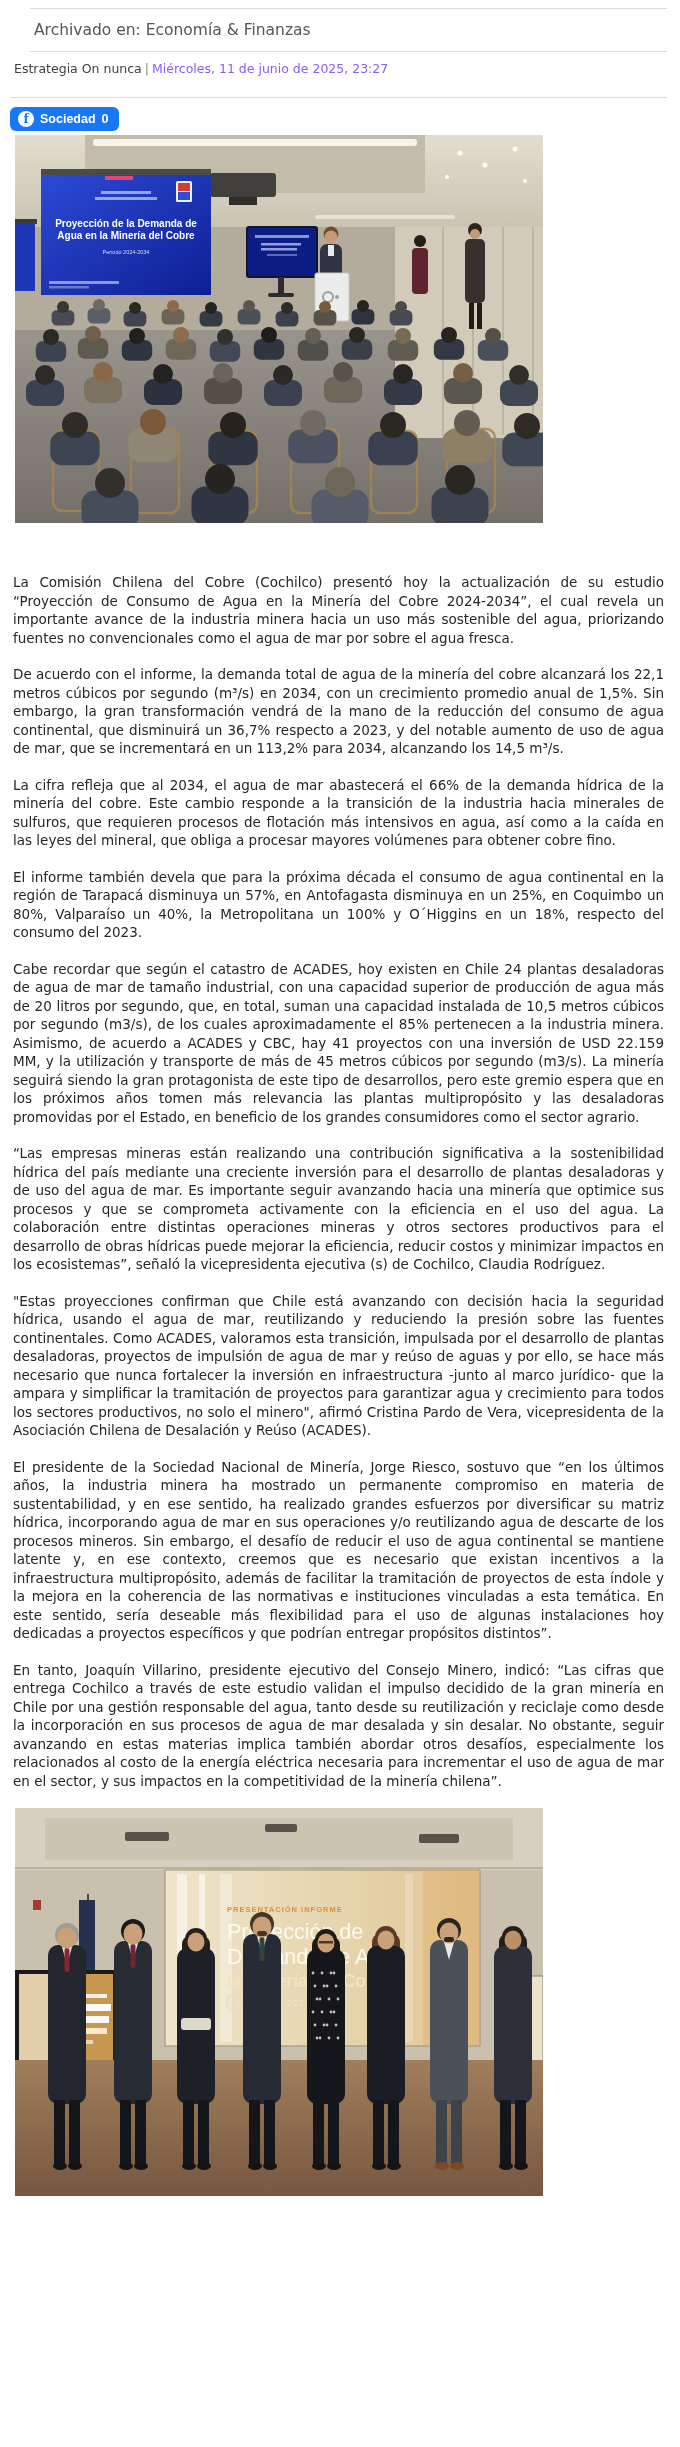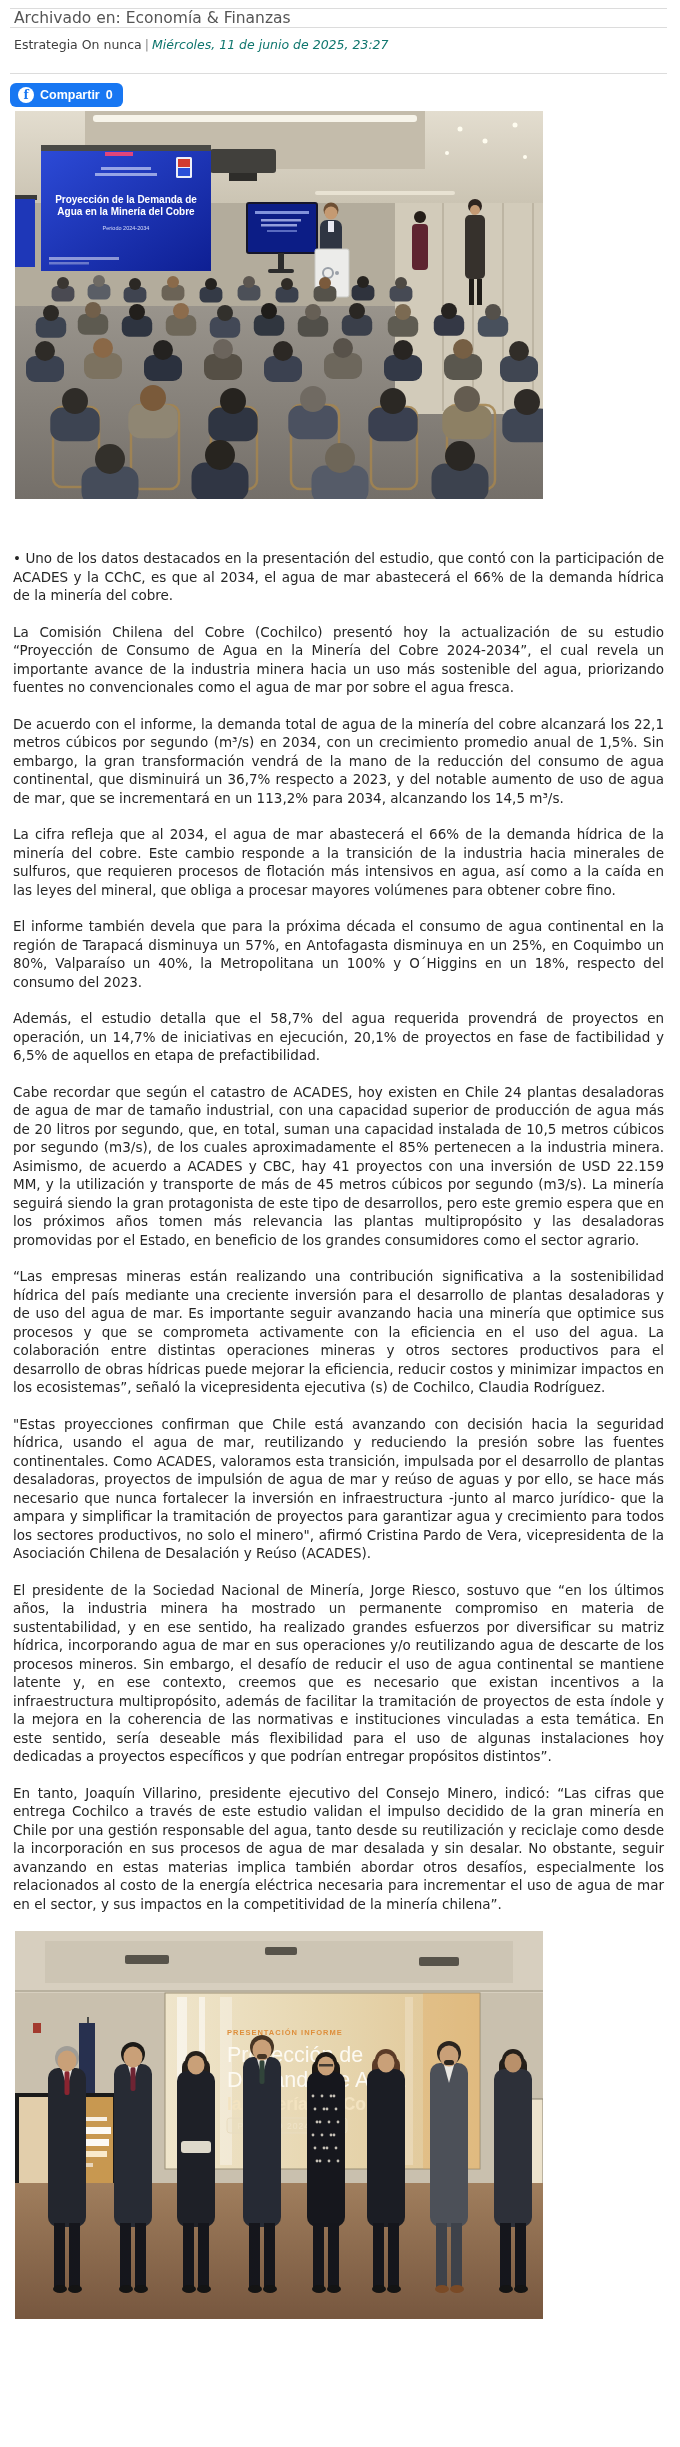--- a/index.html
+++ b/index.html
@@ -6,29 +6,29 @@
   body{width:680px;overflow-x:hidden;font-family:"DejaVu Sans",sans-serif;color:#262626;}
   .page{padding:8px 13px 0 10px;}
 
   h1.title{
     margin:0 0 14px 0;max-width:600px;
     font-family:"Liberation Sans",sans-serif;font-weight:700;
     font-size:27.5px;line-height:36px;color:#15337c;letter-spacing:-0.2px;
   }
   .filed-row{
     border-top:1px solid #dcdcdc;border-bottom:1px solid #dcdcdc;
-    padding:0 4px;font-size:15.5px;color:#555;
+    padding:12px 4px;font-size:15.5px;color:#555;margin-left:20px;
   }
   .filed-row a{color:#555;text-decoration:none;cursor:pointer;}
   .byline-row{
     border-bottom:1px solid #dcdcdc;
     padding:9px 4px 21px 4px;font-size:12.5px;color:#3f3f3f;
   }
   .byline-sep{color:#8a8a8a;padding:0 3px;}
-  .byline-date{color:#0f766e;font-style:italic;}
+  .byline-date{color:#8b5cf6;}
 
   .share-row{margin:9px 0 4px 0;}
   .fb-share{
     display:inline-flex;align-items:center;gap:6px;
     background:#1877f2;color:#fff;border:none;border-radius:6px;
     height:24px;padding:0 10px 0 8px;cursor:pointer;
     font-family:"Liberation Sans",sans-serif;font-weight:bold;font-size:12.5px;
   }
   .fb-logo{
     width:16px;height:16px;border-radius:50%;background:#fff;color:#1877f2;
@@ -59,21 +59,21 @@
     <a>Economía &amp; Finanzas</a>
   </div>
 
   <div class="byline-row">
     <span class="byline-source">Estrategia On nunca</span><span class="byline-sep">|</span><span class="byline-date">Miércoles, 11 de junio de 2025, 23:27</span>
   </div>
 
   <div class="share-row">
     <button class="fb-share">
       <span class="fb-logo">f</span>
-      <span>Compartir</span>
+      <span>Sociedad</span>
       <span class="fb-count">0</span>
     </button>
   </div>
 
   <figure class="photo photo-1">
     <svg viewBox="0 0 528 388">
       <defs>
         <linearGradient id="blueGrad" x1="0" y1="0" x2="1" y2="1">
           <stop offset="0" stop-color="#2c4ad6"></stop>
             <stop offset="1" stop-color="#0e1f93"></stop>
@@ -258,26 +258,24 @@
           <circle cx="205" cy="344" r="15" fill="#27241f"></circle>
           <rect x="296.5" y="354.5" width="57" height="39" rx="13.5" fill="#555b68"></rect>
           <circle cx="325" cy="347" r="15" fill="#6e6658"></circle>
           <rect x="416.5" y="352.5" width="57" height="39" rx="13.5" fill="#3c424e"></rect>
           <circle cx="445" cy="345" r="15" fill="#2a2723"></circle>
         </g>
     </svg>
   </figure>
 
   <div class="body-text">
-    <p>• Uno de los datos destacados en la presentación del estudio, que contó con la participación de ACADES y la CChC, es que al 2034, el agua de mar abastecerá el 66% de la demanda hídrica de la minería del cobre.</p>
     <p>La Comisión Chilena del Cobre (Cochilco) presentó hoy la actualización de su estudio “Proyección de Consumo de Agua en la Minería del Cobre 2024-2034”, el cual revela un importante avance de la industria minera hacia un uso más sostenible del agua, priorizando fuentes no convencionales como el agua de mar por sobre el agua fresca.</p>
     <p>De acuerdo con el informe, la demanda total de agua de la minería del cobre alcanzará los 22,1 metros cúbicos por segundo (m³/s) en 2034, con un crecimiento promedio anual de 1,5%. Sin embargo, la gran transformación vendrá de la mano de la reducción del consumo de agua continental, que disminuirá un 36,7% respecto a 2023, y del notable aumento de uso de agua de mar, que se incrementará en un 113,2% para 2034, alcanzando los 14,5 m³/s.</p>
     <p>La cifra refleja que al 2034, el agua de mar abastecerá el 66% de la demanda hídrica de la minería del cobre. Este cambio responde a la transición de la industria hacia minerales de sulfuros, que requieren procesos de flotación más intensivos en agua, así como a la caída en las leyes del mineral, que obliga a procesar mayores volúmenes para obtener cobre fino.</p>
     <p>El informe también devela que para la próxima década el consumo de agua continental en la región de Tarapacá disminuya un 57%, en Antofagasta disminuya en un 25%, en Coquimbo un 80%, Valparaíso un 40%, la Metropolitana un 100% y O´Higgins en un 18%, respecto del consumo del 2023.</p>
-    <p>Además, el estudio detalla que el 58,7% del agua requerida provendrá de proyectos en operación, un 14,7% de iniciativas en ejecución, 20,1% de proyectos en fase de factibilidad y 6,5% de aquellos en etapa de prefactibilidad.</p>
     <p>Cabe recordar que según el catastro de ACADES, hoy existen en Chile 24 plantas desaladoras de agua de mar de tamaño industrial, con una capacidad superior de producción de agua más de 20 litros por segundo, que, en total, suman una capacidad instalada de 10,5 metros cúbicos por segundo (m3/s), de los cuales aproximadamente el 85% pertenecen a la industria minera. Asimismo, de acuerdo a ACADES y CBC, hay 41 proyectos con una inversión de USD 22.159 MM, y la utilización y transporte de más de 45 metros cúbicos por segundo (m3/s). La minería seguirá siendo la gran protagonista de este tipo de desarrollos, pero este gremio espera que en los próximos años tomen más relevancia las plantas multipropósito y las desaladoras promovidas por el Estado, en beneficio de los grandes consumidores como el sector agrario.</p>
     <p>“Las empresas mineras están realizando una contribución significativa a la sostenibilidad hídrica del país mediante una creciente inversión para el desarrollo de plantas desaladoras y de uso del agua de mar. Es importante seguir avanzando hacia una minería que optimice sus procesos y que se comprometa activamente con la eficiencia en el uso del agua. La colaboración entre distintas operaciones mineras y otros sectores productivos para el desarrollo de obras hídricas puede mejorar la eficiencia, reducir costos y minimizar impactos en los ecosistemas”, señaló la vicepresidenta ejecutiva (s) de Cochilco, Claudia Rodríguez.</p>
     <p>"Estas proyecciones confirman que Chile está avanzando con decisión hacia la seguridad hídrica, usando el agua de mar, reutilizando y reduciendo la presión sobre las fuentes continentales. Como ACADES, valoramos esta transición, impulsada por el desarrollo de plantas desaladoras, proyectos de impulsión de agua de mar y reúso de aguas y por ello, se hace más necesario que nunca fortalecer la inversión en infraestructura -junto al marco jurídico- que la ampara y simplificar la tramitación de proyectos para garantizar agua y crecimiento para todos los sectores productivos, no solo el minero", afirmó Cristina Pardo de Vera, vicepresidenta de la Asociación Chilena de Desalación y Reúso (ACADES).</p>
     <p>El presidente de la Sociedad Nacional de Minería, Jorge Riesco, sostuvo que “en los últimos años, la industria minera ha mostrado un permanente compromiso en materia de sustentabilidad, y en ese sentido, ha realizado grandes esfuerzos por diversificar su matriz hídrica, incorporando agua de mar en sus operaciones y/o reutilizando agua de descarte de los procesos mineros. Sin embargo, el desafío de reducir el uso de agua continental se mantiene latente y, en ese contexto, creemos que es necesario que existan incentivos a la infraestructura multipropósito, además de facilitar la tramitación de proyectos de esta índole y la mejora en la coherencia de las normativas e instituciones vinculadas a esta temática. En este sentido, sería deseable más flexibilidad para el uso de algunas instalaciones hoy dedicadas a proyectos específicos y que podrían entregar propósitos distintos”.</p>
     <p>En tanto, Joaquín Villarino, presidente ejecutivo del Consejo Minero, indicó: “Las cifras que entrega Cochilco a través de este estudio validan el impulso decidido de la gran minería en Chile por una gestión responsable del agua, tanto desde su reutilización y reciclaje como desde la incorporación en sus procesos de agua de mar desalada y sin desalar. No obstante, seguir avanzando en estas materias implica también abordar otros desafíos, especialmente los relacionados al costo de la energía eléctrica necesaria para incrementar el uso de agua de mar en el sector, y sus impactos en la competitividad de la minería chilena”.</p>
   </div>
 
   <figure class="photo photo-2">
     <svg viewBox="0 0 528 388">
       <rect x="0" y="0" width="528" height="260" fill="#c9c0ae"></rect>

